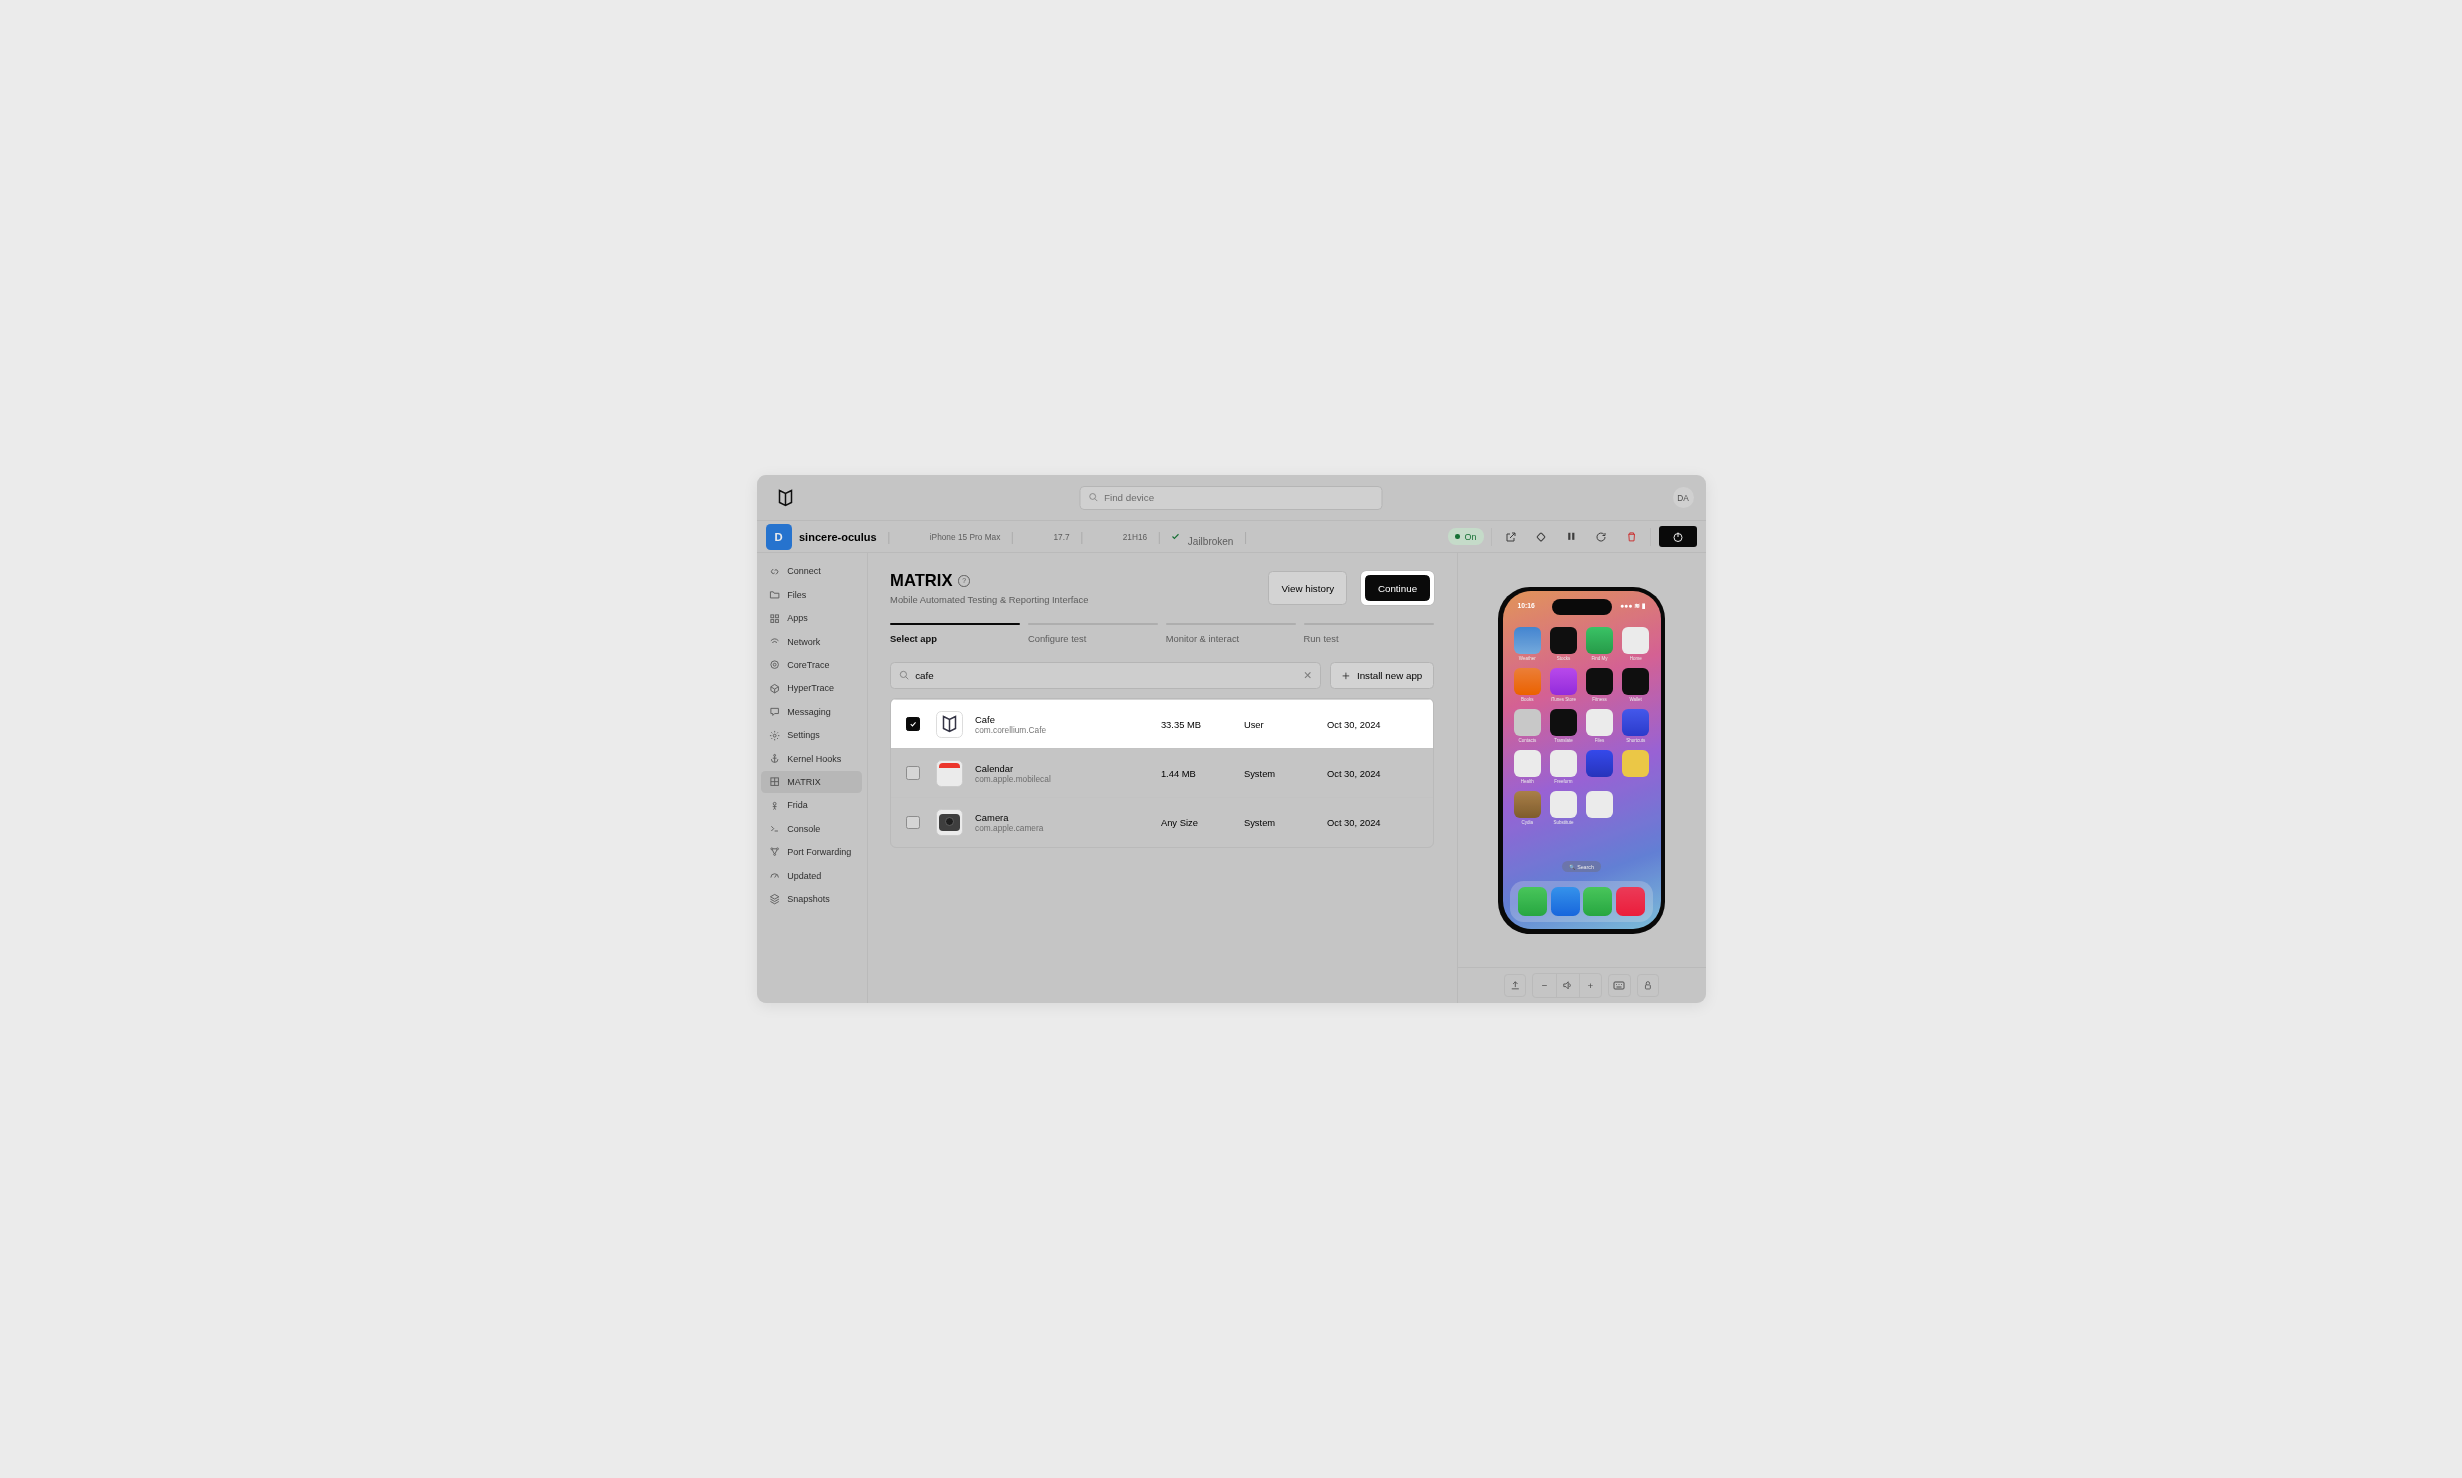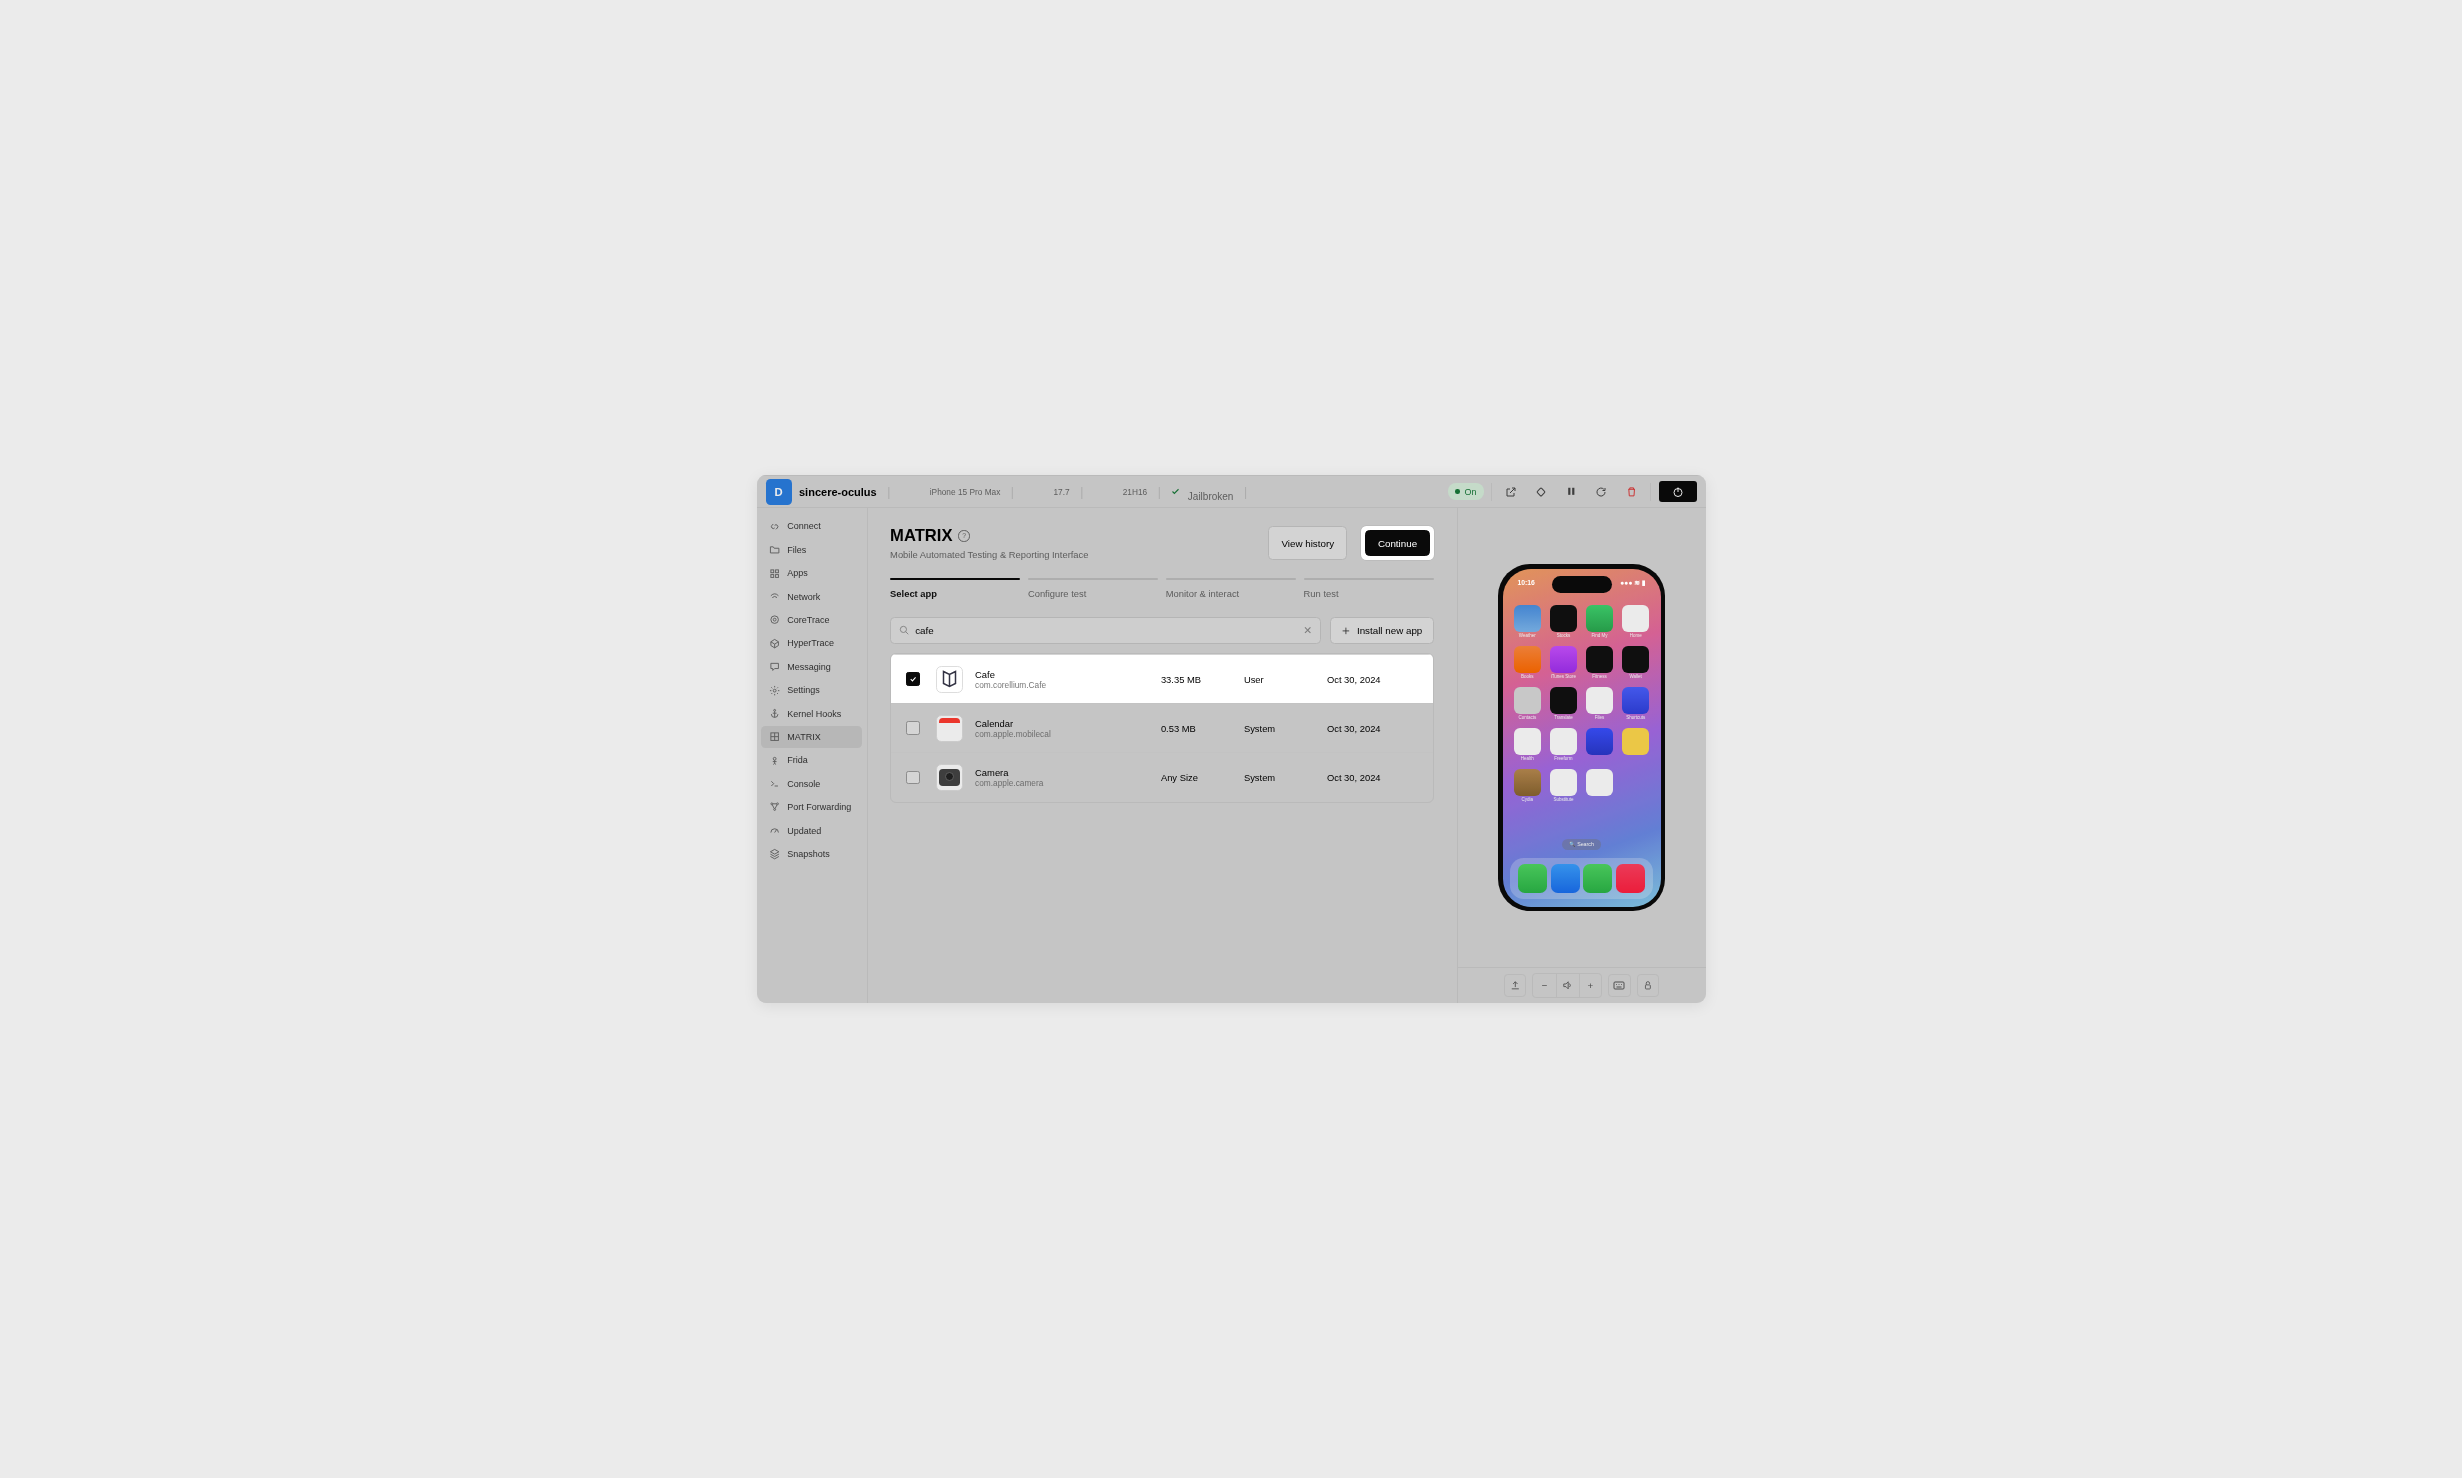--- a/index.html
+++ b/index.html
@@ -108,20 +108,39 @@
 .dtgroup .dtbtn + .dtbtn { border-left: 0.8px solid #cacaca; }
 
 svg { display: block; }
 </style>
 </head>
 <body>
 
 <div class="app-window">
   <div class="overlay-dim"></div>
 
+  <div class="topbar">
+    <div class="logo">
+      <svg width="15" height="18" viewBox="0 0 20 24">
+          <path d="M2 2 L10 6 L18 2 L18 18 L10 22 L2 18 Z M10 6 L10 22" fill="none" stroke="#111" stroke-width="2"></path>
+        </svg>
+    </div>
+    <div class="search-wrap">
+      <div class="search-input-box">
+        <svg width="10.6" height="10.6" viewBox="0 0 24 24">
+            <circle cx="10" cy="10" r="7" fill="none" stroke="#888" stroke-width="2"></circle>
+            <line x1="15" y1="15" x2="21" y2="21" stroke="#888" stroke-width="2"></line>
+          </svg>
+        <input type="text" placeholder="Find device" style="">
+      </div>
+    </div>
+    <div class="topbar-right">
+      <div class="avatar-badge">DA</div>
+    </div>
+  </div>
 
   <div class="devicebar">
     <div class="dev-initial">D</div>
     <div class="dev-name">sincere-oculus</div>
     <span class="dev-sep">|</span>
     <span class="dev-meta">iPhone 15 Pro Max</span>
     <span class="dev-sep">|</span>
     <span class="dev-meta">17.7</span>
     <span class="dev-sep">|</span>
     <span class="dev-meta">21H16</span>
@@ -365,21 +384,21 @@
               </div>
               <div class="col-name" style="display:flex;align-items:center;">
                 <div class="appicon">
                   <div style="width:21px;height:21px;border-radius:3.8px;background:#fff;border-top:5.3px solid #ff3b30;"></div>
                 </div>
                 <div>
                   <div class="appname">Calendar</div>
                   <div class="appbundle">com.apple.mobilecal</div>
                 </div>
               </div>
-              <div class="col-size">0.53 MB</div>
+              <div class="col-size">1.44 MB</div>
               <div class="col-owner">System</div>
               <div class="col-updated">Oct 30, 2024</div>
             </div>
             <div class="trow">
               <div class="col-check">
                 <div class="checkbox "></div>
               </div>
               <div class="col-name" style="display:flex;align-items:center;">
                 <div class="appicon">
                   <div style="width:21px;height:16.6px;border-radius:3.8px;background:#444;position:relative;">

